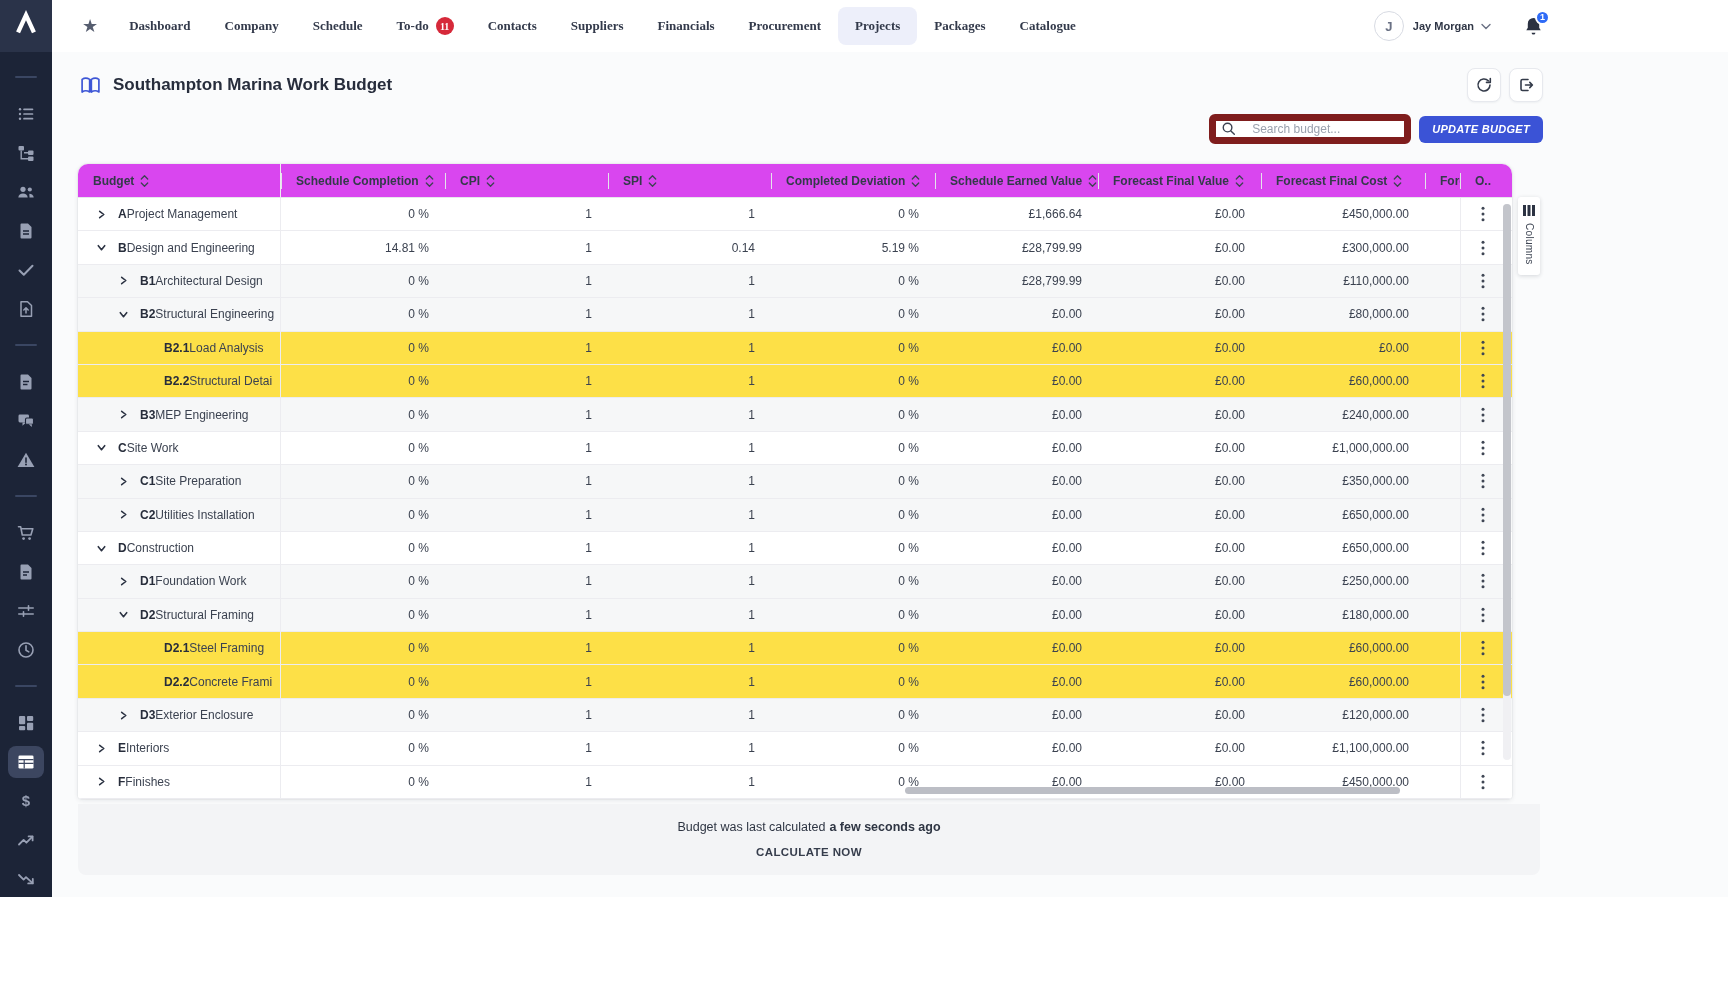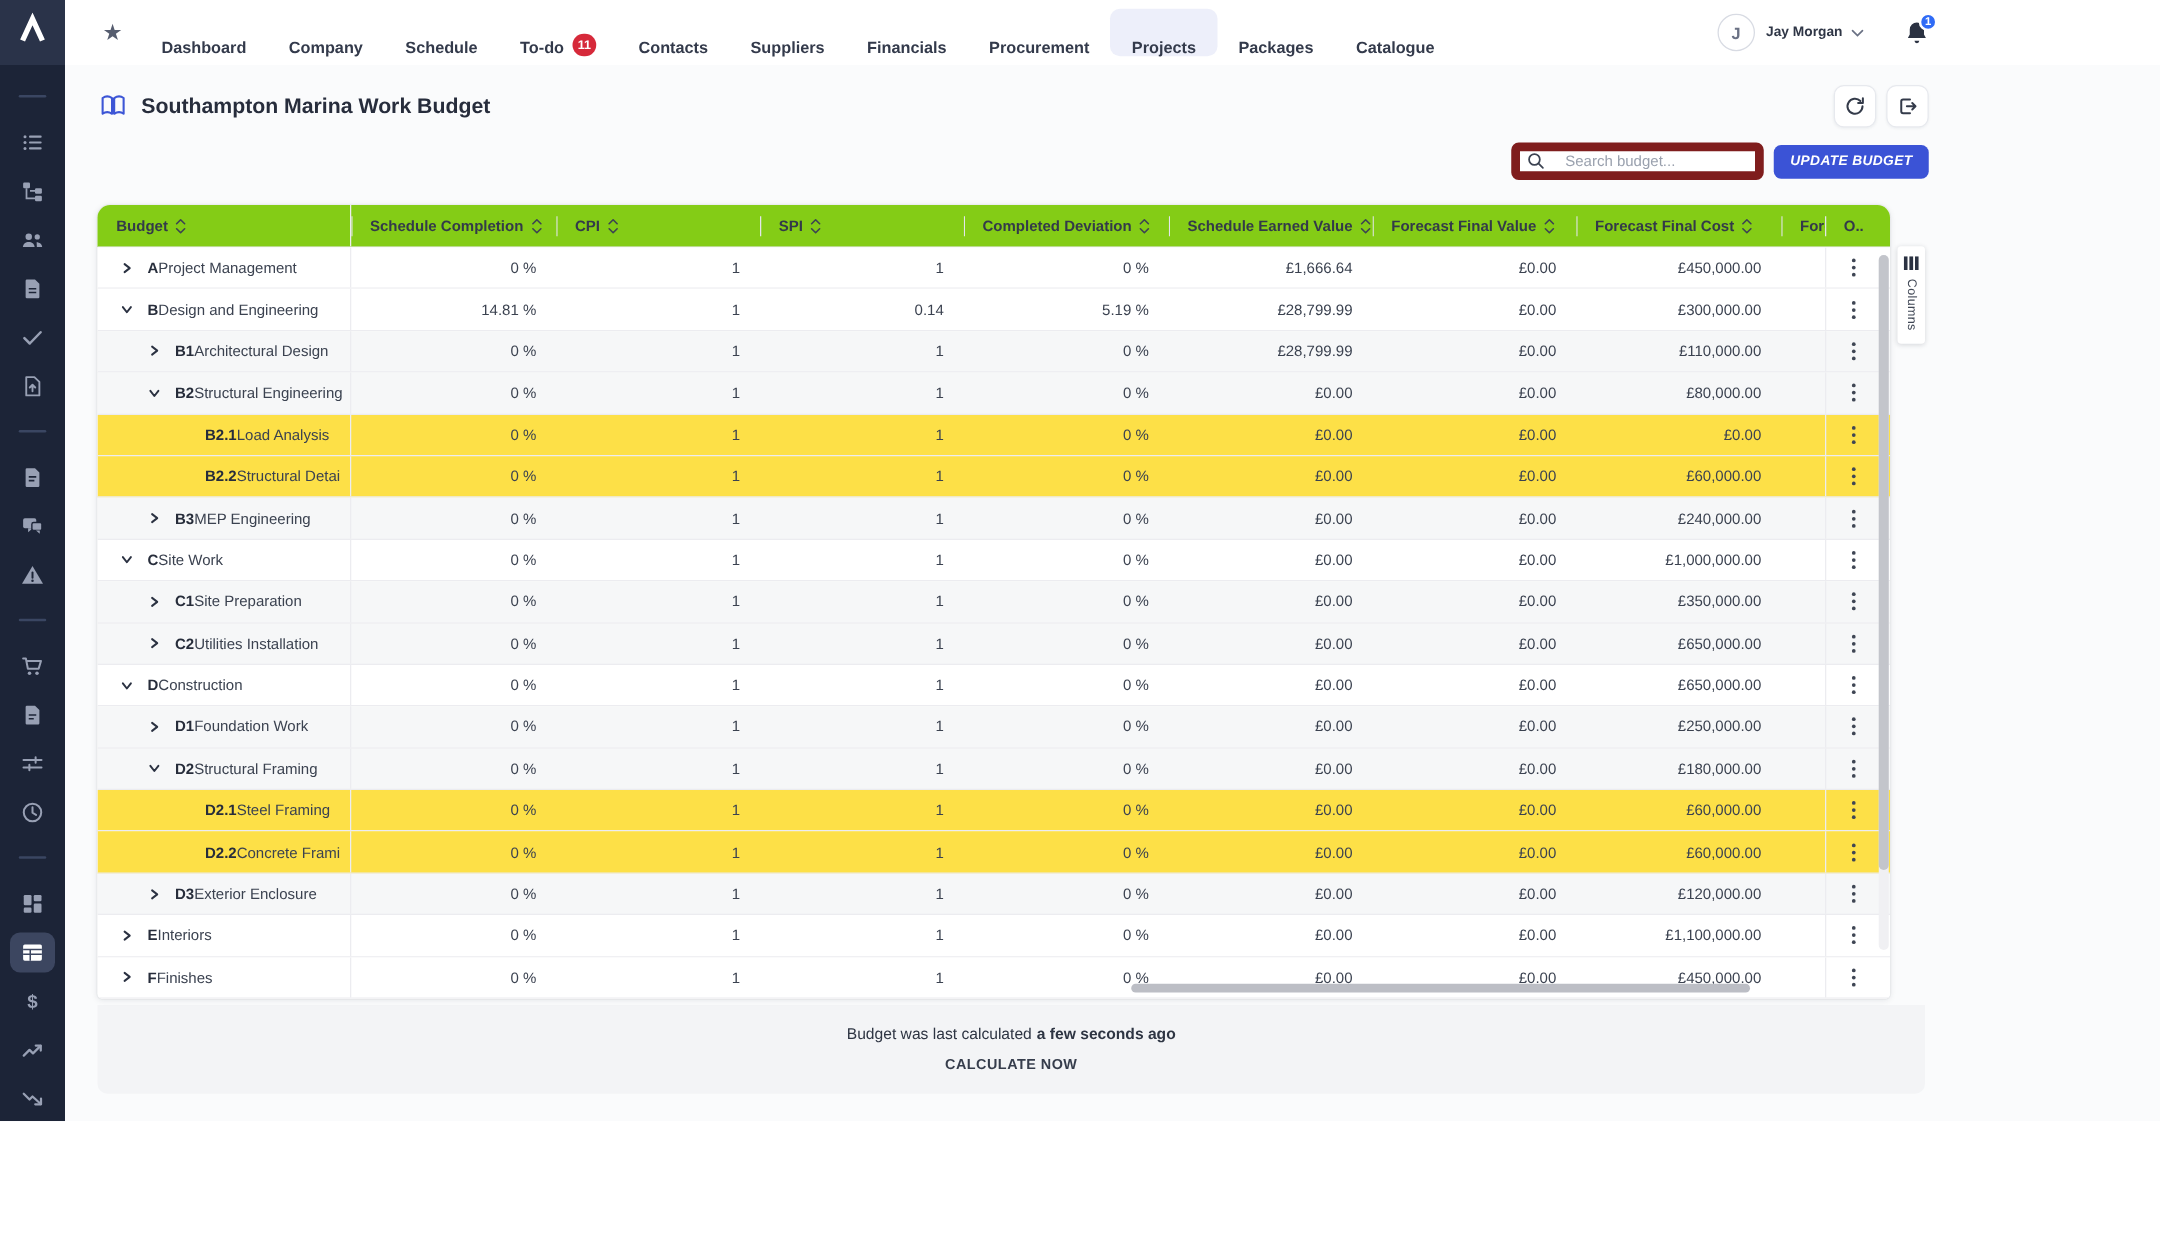--- a/index.html
+++ b/index.html
@@ -13,50 +13,50 @@
   .side-nav{display:flex;flex-direction:column;align-items:center;padding-top:12px;width:100%;}
   .side-divider{width:22px;height:2px;background:#3a4662;border-radius:1px;margin:12px 0 20px;}
   .side-item{width:36px;height:32px;margin-bottom:7px;border-radius:8px;display:flex;align-items:center;justify-content:center;color:#98a0b4;cursor:pointer;flex:none;}
   .side-item.active{background:#3c4660;color:#fff;}
   .side-ic{display:flex;} .side-ic svg{width:20px;height:20px;display:block;}
 
   
   .main{flex:1;display:flex;flex-direction:column;min-width:0;}
   .topnav{height:52px;background:#fff;display:flex;align-items:center;padding:0 185px 0 26px;flex:none;}
   .star{font-size:18px;color:#565d6f;margin:0 14px 0 4px;cursor:pointer;line-height:1;}
-  .nav-item{height:38px;display:flex;align-items:flex-end;gap:7px;padding:0 17px;border-radius:8px;font-size:13px;font-weight:600;color:#333a4b;cursor:pointer;white-space:nowrap;}
+  .nav-item{height:38px;display:flex;align-items:center;gap:7px;padding:0 17px;border-radius:8px;font-size:13px;font-weight:600;color:#333a4b;cursor:pointer;white-space:nowrap;font-family:Liberation Serif, serif;}
   .nav-item.active{background:#edeffa;}
   .nav-badge{min-width:18px;height:18px;border-radius:9px;background:var(--badge-red,#d6293a);color:#fff;font-size:10px;font-weight:700;display:flex;align-items:center;justify-content:center;padding:0 4px;}
   .nav-user{margin-left:auto;display:flex;align-items:center;gap:9px;}
   .avatar{width:30px;height:30px;border-radius:50%;border:1px solid #d8dbe3;background:#fff;display:flex;align-items:center;justify-content:center;font-size:13px;font-weight:600;color:#6a7184;cursor:pointer;}
   .user-name{font-size:11px;font-weight:700;color:#2f3646;cursor:pointer;}
   .chev-dn{display:flex;margin-left:-2px;}
   .bell{position:relative;margin-left:24px;cursor:pointer;display:flex;}
   .bell-badge{position:absolute;top:-6px;right:-7px;min-width:15px;height:15px;border-radius:8px;background:var(--notification-blue,#2f6bf6);border:2px solid #fff;color:#fff;font-size:9px;font-weight:700;display:flex;align-items:center;justify-content:center;}
 
   
   .breadcrumb{height:21px;background:#e9ecf8;display:flex;align-items:center;gap:7px;padding-left:38px;font-size:10px;color:#555d6e;flex:none;cursor:default;}
 
   
   .content{flex:1;position:relative;}
   .title-row{display:flex;align-items:center;justify-content:space-between;margin:16px 185px 0 28px;}
-  .title-left{display:flex;align-items:flex-start;gap:12px;}
+  .title-left{display:flex;align-items:flex-end;gap:12px;}
   .page-title{font-size:17px;font-weight:700;color:#272d3c;}
   .title-actions{display:flex;gap:8px;}
   .icon-btn{width:34px;height:34px;border-radius:8px;background:#fff;border:1px solid #e7e9ee;box-shadow:0 1px 2px rgba(25,30,50,.05);display:flex;align-items:center;justify-content:center;cursor:pointer;}
   .toolbar-row{display:flex;justify-content:flex-end;align-items:center;gap:8px;margin:12px 185px 0 28px;}
   .search-box{position:relative;width:202px;height:30px;}
   .search-box input{width:100%;height:100%;border:7px solid #7f1d1d;border-radius:6px;padding:0 10px 0 36px;font-size:12px;color:#3c4352;background:#fff;font-family:inherit;outline:none;}
   .search-box input::placeholder{color:#9aa1ae;}
   .search-ic{position:absolute;left:12px;top:7px;display:flex;}
   .btn-primary{height:27px;border:none;border-radius:6px;background:var(--accent,#3b53d6);color:#fff;font-size:11px;font-weight:700;letter-spacing:.3px;padding:0 13px;cursor:pointer;font-family:inherit;font-style:italic;}
 
   
   .card{position:relative;margin:20px 0 0 26px;width:1434px;background:#fff;border-radius:10px 10px 4px 4px;box-shadow:0 1px 5px rgba(20,25,45,.10),0 0 0 1px rgba(20,25,45,.03);}
-  .thead{display:flex;height:34px;align-items:stretch;background:#84cc16;border-bottom:1px solid #e6e7eb;border-radius:10px 10px 0 0;}
+  .thead{display:flex;height:34px;align-items:stretch;background:#d946ef;border-bottom:1px solid #e6e7eb;border-radius:10px 10px 0 0;}
   .th{display:flex;align-items:center;gap:6px;padding-left:15px;font-size:12px;font-weight:700;color:#333a49;position:relative;overflow:hidden;white-space:nowrap;flex:none;}
   .th:not(.c0)::before{content:'';position:absolute;left:0;top:9px;height:16px;width:1px;background:#e3e5ea;}
   .sort{display:flex;color:#3c4352;flex:none;}
   .tbody{height:601px;overflow:hidden;position:relative;border-radius:0 0 4px 4px;}
   .tr{display:flex;height:33.4px;border-bottom:1px solid #ececf0;align-items:stretch;}
   .tr.depth0{background:#fff;} .tr.depth1{background:#f6f7f8;} .tr.depth2{background:#fde047;}
   .td{flex:none;font-size:12px;color:#3b4250;display:flex;align-items:center;overflow:hidden;}
   .td.num{justify-content:flex-end;padding-right:16px;}
   .c0{width:203px;border-right:1px solid #ececf0;white-space:nowrap;}
   .c1{width:164px}.c2{width:163px}.c3{width:163px}.c4{width:164px}

